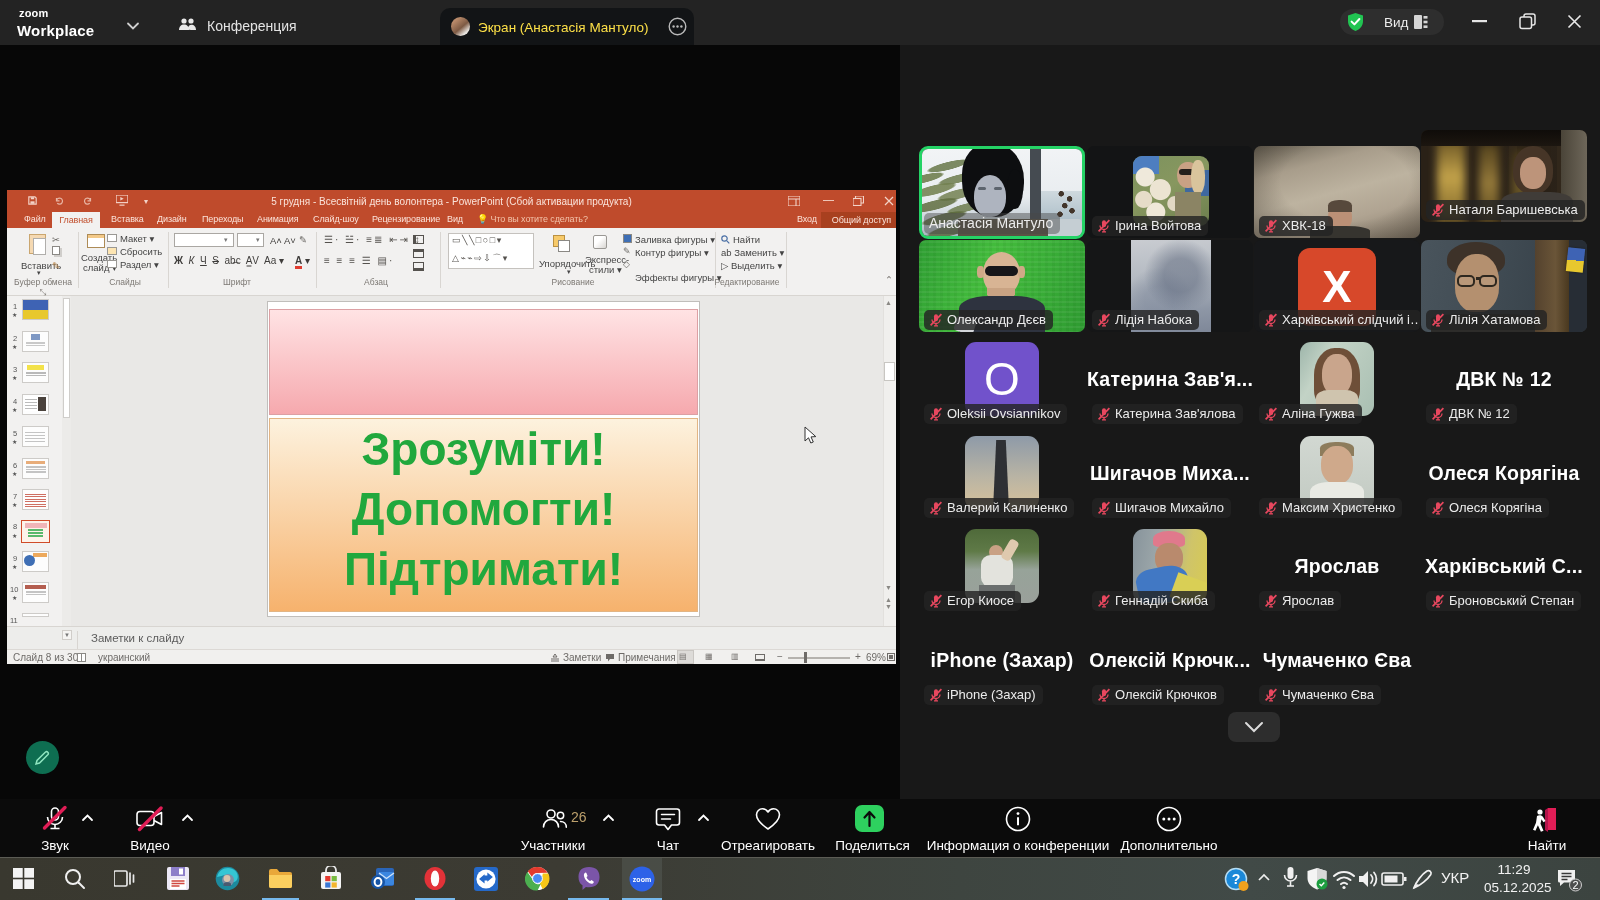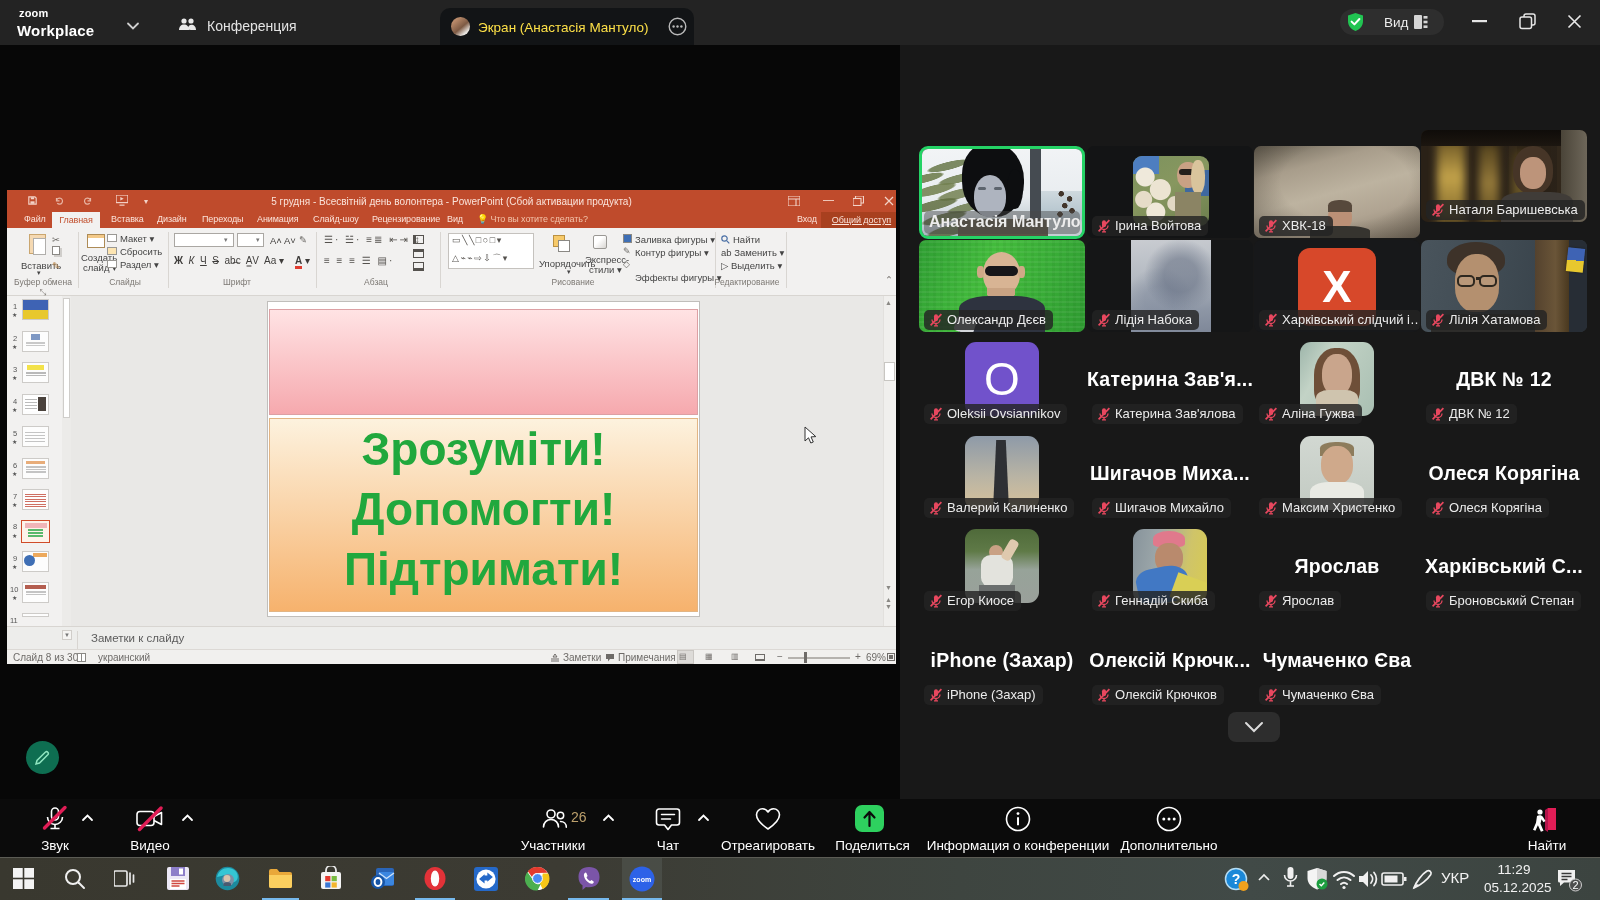--- a/index.html
+++ b/index.html
@@ -125,21 +125,21 @@
         <div class="abs" style="left:45px;top:0;width:48px;height:16px;background:#f2f1f0;color:#c2502e;text-align:center;padding-top:3px;">Главная</div>
         <div class="abs" style="left:104px;top:2px;">Вставка</div>
         <div class="abs" style="left:150px;top:2px;text-align:right;">Дизайн</div>
         <div class="abs" style="left:195px;top:2px;">Переходы</div>
         <div class="abs" style="left:250px;top:2px;">Анимация</div>
         <div class="abs" style="left:306px;top:2px;">Слайд-шоу</div>
         <div class="abs" style="left:365px;top:2px;">Рецензирование</div>
         <div class="abs" style="left:440px;top:2px;">Вид</div>
         <div class="abs" style="left:470px;top:2px;color:#f3c4ab;">💡 Что вы хотите сделать?</div>
         <div class="abs" style="left:790px;top:2px;">Вход</div>
-        <div class="abs" style="left:814px;top:0;width:75px;height:16px;background:#a8401f;padding-top:3px;text-align:center;"><span style="margin-left:6px;text-decoration:underline;">Общий доступ</span></div>
+        <div class="abs" style="left:814px;top:0;width:75px;height:16px;background:#a8401f;padding-top:3px;text-align:center;"><span style="margin-left:6px;">Общий доступ</span></div>
       </div>
 
       <div class="abs" style="left:0;top:38px;width:889px;height:68px;background:#f2f1f0;border-bottom:1px solid #d8d5d1;font-size:9.5px;color:#444;">
         <div class="abs" style="left:71px;top:4px;width:1px;height:56px;background:#d9d6d2;"></div>
         <div class="abs" style="left:161px;top:4px;width:1px;height:56px;background:#d9d6d2;"></div>
         <div class="abs" style="left:309px;top:4px;width:1px;height:56px;background:#d9d6d2;"></div>
         <div class="abs" style="left:433px;top:4px;width:1px;height:56px;background:#d9d6d2;"></div>
         <div class="abs" style="left:708px;top:4px;width:1px;height:56px;background:#d9d6d2;"></div>
         <div class="abs" style="left:779px;top:4px;width:1px;height:56px;background:#d9d6d2;"></div>
         <div class="abs" style="left:4px;top:49px;width:64px;text-align:center;color:#7c7873;font-size:8.5px;">Буфер обмена ⤡</div>
@@ -353,21 +353,21 @@
     radial-gradient(ellipse 32px 7px at 65% 50%,rgba(108,122,72,.8) 0 60%,transparent 70%),
     radial-gradient(ellipse 34px 7px at 35% 74%,rgba(90,104,58,.85) 0 60%,transparent 70%),
     radial-gradient(ellipse 30px 6px at 72% 68%,rgba(102,118,68,.8) 0 60%,transparent 70%),
     radial-gradient(ellipse 36px 8px at 40% 90%,rgba(86,100,56,.8) 0 60%,transparent 70%);"></div>
   <div class="abs" style="left:36px;top:70px;width:90px;height:17px;background:#5a5244;"></div>
   <div class="abs" style="left:40px;top:-6px;width:62px;height:74px;border-radius:42% 50% 46% 48%;background:#0d0e10;"></div>
   <div class="abs" style="left:52px;top:26px;width:32px;height:42px;border-radius:50% 50% 44% 44%;background:#aeb4bf;"></div>
   <div class="abs" style="left:56px;top:38px;width:8px;height:3px;background:#5d656e;border-radius:2px;"></div>
   <div class="abs" style="left:72px;top:38px;width:8px;height:3px;background:#5d656e;border-radius:2px;"></div>
   <div class="abs" style="left:85px;top:20px;width:16px;height:40px;border-radius:50%;background:#0d0e10;"></div>
-  <div class="nlabel" style="left:2px;bottom:2px;font-size:16px;max-width:156px;background:rgba(70,70,70,.45);font-weight:bold;">Анастасія Мантуло</div>
+  <div class="nlabel" style="left:2px;bottom:2px;font-size:14px;max-width:156px;background:rgba(70,70,70,.45);">Анастасія Мантуло</div>
 </div>
 <div class="tile" style="left:187px;top:101px;background:#131415;">
   <div class="avatar" style="left:46px;top:10px;width:76px;height:70px;border-radius:9px;background:linear-gradient(150deg,#7d925e 0%,#87975f 45%,#6d7f4e 100%);">
     <div class="abs" style="left:0;top:0;width:26px;height:18px;background:#4d7ec0;"></div>
     <div class="abs" style="left:52px;top:14px;width:24px;height:26px;background:#3f689f;"></div>
     <div class="abs" style="left:0;top:0;width:76px;height:70px;background:
       radial-gradient(circle at 16% 30%,#efe9db 0 9px,transparent 10px),
       radial-gradient(circle at 36% 48%,#ece4d2 0 10px,transparent 11px),
       radial-gradient(circle at 14% 62%,#e6dcc8 0 8px,transparent 9px),
       radial-gradient(circle at 30% 80%,#efe8d8 0 9px,transparent 10px),

